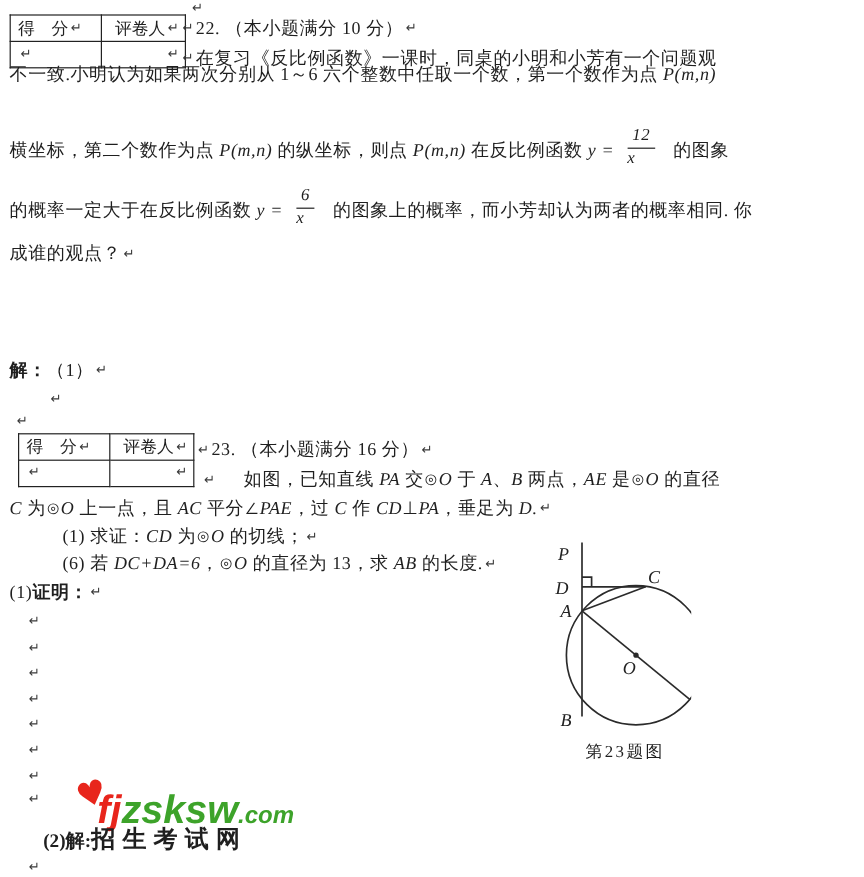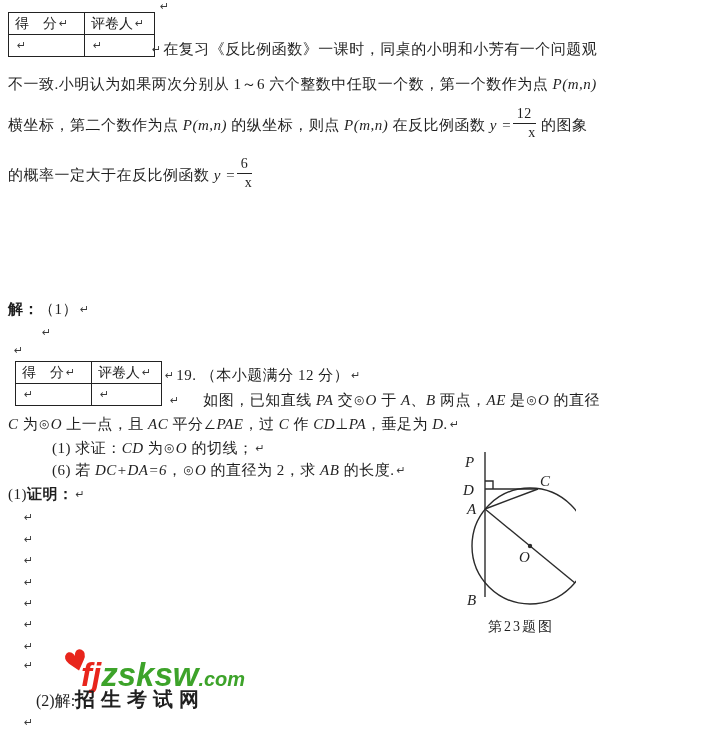--- a/index.html
+++ b/index.html
@@ -4,39 +4,39 @@
 <style>
   html,body{margin:0;padding:0;background:#fff;}
   .page{position:relative;width:720px;height:731px;background:#ffffff;overflow:hidden;
         font-family:"Liberation Serif",serif;color:#1f1f1f;}
   .ln{position:absolute;white-space:nowrap;font-size:15px;letter-spacing:.5px;line-height:19px;}
   .m{font-style:italic;font-family:"Liberation Serif",serif;letter-spacing:.5px;}
   .b{font-weight:bold;}
   .pil{font-family:"DejaVu Sans",sans-serif;font-size:11px;color:#3a3a3a;letter-spacing:0;
        position:relative;top:-1px;padding:0 2px;font-style:normal;font-weight:normal;}
   .pil-abs{position:absolute;font-family:"DejaVu Sans",sans-serif;font-size:11px;color:#3a3a3a;}
-  .frac{display:inline-block;vertical-align:middle;position:relative;top:-3px;text-align:right;
-        line-height:1;margin:0 1px;}
+  .frac{display:inline-block;vertical-align:middle;position:relative;top:-3px;text-align:left;
+        line-height:1;font-style:italic;margin:0 11px;}
   .frac .num{display:block;border-bottom:1.3px solid #222;padding:0 4px 2px;font-size:14px;}
   .frac .den{display:block;padding-top:2px;font-size:14px;}
   table.score{position:absolute;border-collapse:collapse;table-layout:fixed;}
   table.score td{border:1.6px solid #222;font-size:14px;padding:0 3px 0 6px;height:21px;
                  vertical-align:middle;white-space:nowrap;}
-  td.c1{width:66px;} td.c2{width:60px;}
+  td.c1{width:66px;} td.c2{width:60px;text-align:right;}
   .fig{position:absolute;left:455px;top:445px;}
   .caption{position:absolute;left:488px;top:618px;font-size:14px;letter-spacing:2px;}
   .wm{position:absolute;left:33px;top:656px;white-space:nowrap;font-family:"Liberation Sans",sans-serif;
       font-weight:bold;font-style:italic;margin-left:48px;}
   .wm .fj{font-size:33px;}
   .wm .mid{font-size:33px;}
   .wm .dc{font-size:20px;}
   .heart{position:absolute;left:64px;top:648px;font-family:"DejaVu Sans",sans-serif;font-size:28px;
          font-style:normal;transform:rotate(-16deg);line-height:1;}
   .footer-line{position:absolute;left:36px;top:686px;white-space:nowrap;}
-  .footer-line .lab{font-size:16px;font-weight:normal;letter-spacing:0;}
+  .footer-line .lab{font-size:16px;font-weight:bold;letter-spacing:0;}
   .footer-line .brush{font-size:20px;font-weight:bold;letter-spacing:6px;font-family:Liberation Serif, serif;}
   svg text{font-family:"Liberation Serif",serif;font-style:italic;font-size:15px;fill:#222;}
 </style>
 </head>
 <body>
 
 <div class="page">
 
   <span class="pil-abs" style="left:160px;top:0px">↵</span>
 
@@ -46,37 +46,43 @@
       <td class="c1"><span>得　分</span><span class="pil">↵</span></td>
       <td class="c2"><span>评卷人</span><span class="pil">↵</span></td>
     </tr>
     <tr>
       <td class="c1"><span class="pil">↵</span></td>
       <td class="c2"><span class="pil">↵</span></td>
     </tr>
   </tbody>
     </table>
 
+  <div class="ln" style="left:150px;top:15px">
+    <span class="pil">↵</span><span>22. （本小题满分 10 分）</span><span class="pil">↵</span>
+  </div>
 
   <div class="ln" style="left:150px;top:40px">
     <span class="pil">↵</span><span>在复习《反比例函数》一课时，同桌的小明和小芳有一个问题观</span>
   </div>
 
-  <div class="ln" style="left:8px;top:75px">
+  <div class="ln" style="left:8px;top:54px">
     <span>不一致.小明认为如果两次分别从 1～6 六个整数中任取一个数，第一个数作为点 </span><span class="m">P(m,n)</span>
   </div>
 
   <div class="ln" style="left:8px;top:110px">
     <span>横坐标，第二个数作为点 </span><span class="m">P(m,n)</span><span> 的纵坐标，则点 </span><span class="m">P(m,n)</span><span> 在反比例函数 </span><span class="m">y =</span><span class="frac"><span class="num">12</span><span class="den">x</span></span><span> 的图象</span>
   </div>
 
   <div class="ln" style="left:8px;top:160px">
-    <span>的概率一定大于在反比例函数 </span><span class="m">y =</span><span class="frac"><span class="num">6</span><span class="den">x</span></span>
+    <span>的概率一定大于在反比例函数 </span><span class="m">y =</span><span class="frac"><span class="num">6</span><span class="den">x</span></span><span> 的图象上的概率，而小芳却认为两者的概率相同. 你</span>
   </div>
 
+  <div class="ln" style="left:8px;top:203px">
+    <span>成谁的观点？</span><span class="pil">↵</span>
+  </div>
 
 
 
   <div class="ln" style="left:8px;top:300px">
     <span class="b">解：</span><span>（1）</span><span class="pil">↵</span>
   </div>
 
   <span class="pil-abs" style="left:42px;top:326px">↵</span>
   <span class="pil-abs" style="left:14px;top:344px">↵</span>
 
@@ -87,37 +93,37 @@
       <td class="c2"><span>评卷人</span><span class="pil">↵</span></td>
     </tr>
     <tr>
       <td class="c1"><span class="pil">↵</span></td>
       <td class="c2"><span class="pil">↵</span></td>
     </tr>
   </tbody>
     </table>
 
   <div class="ln" style="left:163px;top:366px">
-    <span class="pil">↵</span><span>19. （本小题满分 12 分）</span><span class="pil">↵</span>
+    <span class="pil">↵</span><span>23. （本小题满分 16 分）</span><span class="pil">↵</span>
   </div>
 
   <div class="ln" style="left:168px;top:391px">
     <span class="pil">↵</span><span style="display:inline-block;width:22px"></span><span>如图，已知直线 </span><span class="m">PA</span><span> 交⊙</span><span class="m">O</span><span> 于 </span><span class="m">A</span><span>、</span><span class="m">B</span><span> 两点，</span><span class="m">AE</span><span> 是⊙</span><span class="m">O</span><span> 的直径</span>
   </div>
 
   <div class="ln" style="left:8px;top:415px">
     <span class="m">C</span><span> 为⊙</span><span class="m">O</span><span> 上一点，且 </span><span class="m">AC</span><span> 平分∠</span><span class="m">PAE</span><span>，过 </span><span class="m">C</span><span> 作 </span><span class="m">CD</span><span>⊥</span><span class="m">PA</span><span>，垂足为 </span><span class="m">D.</span><span class="pil">↵</span>
   </div>
 
   <div class="ln" style="left:52px;top:439px">
     <span>(1) 求证：</span><span class="m">CD</span><span> 为⊙</span><span class="m">O</span><span> 的切线；</span><span class="pil">↵</span>
   </div>
 
   <div class="ln" style="left:52px;top:461px">
-    <span>(6) 若 </span><span class="m">DC+DA=6</span><span>，⊙</span><span class="m">O</span><span> 的直径为 2，求 </span><span class="m">AB</span><span> 的长度.</span><span class="pil">↵</span>
+    <span>(6) 若 </span><span class="m">DC+DA=6</span><span>，⊙</span><span class="m">O</span><span> 的直径为 13，求 </span><span class="m">AB</span><span> 的长度.</span><span class="pil">↵</span>
   </div>
 
   <div class="ln" style="left:8px;top:485px">
     <span>(1)</span><span class="b">证明：</span><span class="pil">↵</span>
   </div>
 
   <span class="pil-abs" style="left:24px;top:511px">↵</span>
   <span class="pil-abs" style="left:24px;top:533px">↵</span>
   <span class="pil-abs" style="left:24px;top:554px">↵</span>
   <span class="pil-abs" style="left:24px;top:576px">↵</span>

